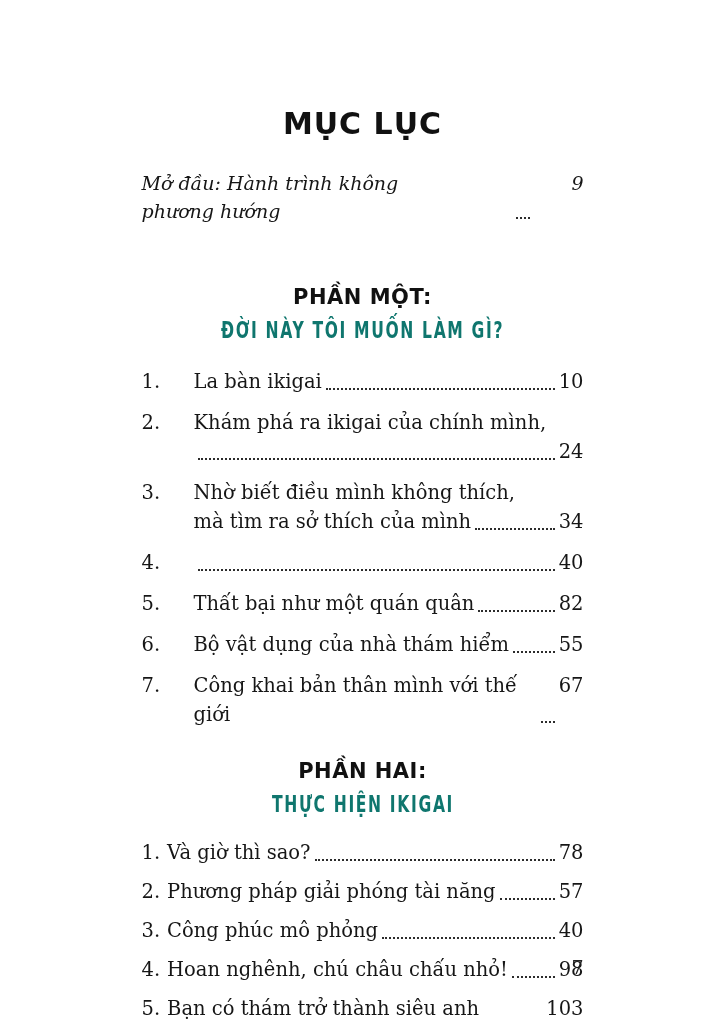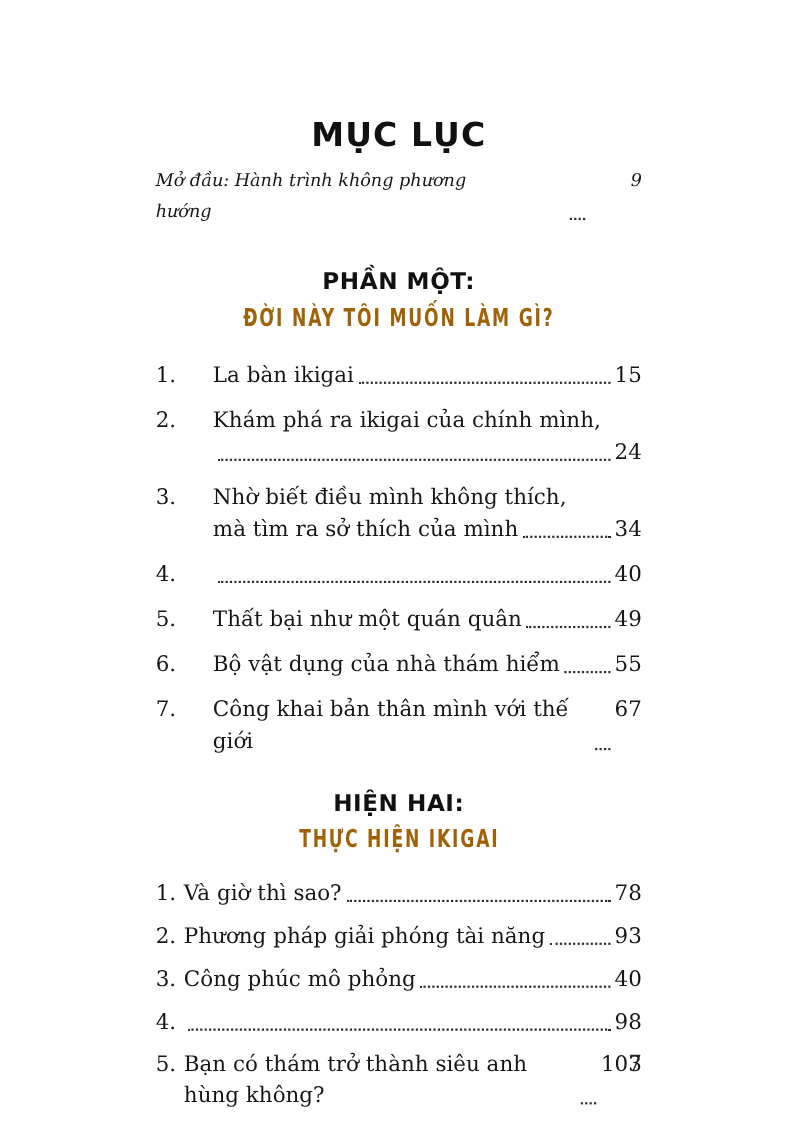--- a/index.html
+++ b/index.html
@@ -29,45 +29,45 @@
     flex: 1 1 auto;
     min-width: 14px;
     border-bottom: 2px dotted #2c2c2c;
     margin: 0 4px;
     align-self: flex-end;
     transform: translateY(-6px);
   }
   .pg { flex: 0 0 auto; }
 
   .intro {
-    margin-top: 9px;
+    margin-top: 28px;
     font-style: italic;
-    font-size: 16px;
+    font-size: 19px;
     line-height: 28px;
     gap: 37px;
   }
 
   .part-heading {
     text-align: center;
     font-family: "DejaVu Sans", sans-serif;
     font-weight: 800;
     font-size: 21px;
     letter-spacing: 0.5px;
     color: #111;
   }
-  .part1-heading { margin-top: 38px; }
+  .part1-heading { margin-top: 60px; }
   .part2-heading { margin-top: 30px; }
   .part-subheading {
     text-align: center;
     margin-top: 10px;
     font-family: "DejaVu Sans", sans-serif;
     font-weight: 700;
     font-size: 19px;
     letter-spacing: 2px;
-    color: #a16207;
+    color: #0f766e;
   }
   .part-subheading .squeeze {
     display: inline-block;
     transform: scale(0.82, 1.18);
     transform-origin: center;
     white-space: nowrap;
   }
 
   .toc-list { margin-top: 26px; }
   .p1-item {
@@ -114,21 +114,21 @@
   </div>
 
   <div class="toc-list">
 
     <div class="p1-item">
       <span class="num">1.</span>
       <div class="body">
         <div class="leader">
           <span>La bàn ikigai</span>
           <span class="dots"></span>
-          <span class="pg">15</span>
+          <span class="pg">10</span>
         </div>
       </div>
     </div>
 
     <div class="p1-item">
       <span class="num">2.</span>
       <div class="body">
         <div>Khám phá ra ikigai của chính mình,</div>
         <div class="leader">
           <span class="dots"></span>
@@ -158,21 +158,21 @@
         </div>
       </div>
     </div>
 
     <div class="p1-item">
       <span class="num">5.</span>
       <div class="body">
         <div class="leader">
           <span>Thất bại như một quán quân</span>
           <span class="dots"></span>
-          <span class="pg">49</span>
+          <span class="pg">82</span>
         </div>
       </div>
     </div>
 
     <div class="p1-item">
       <span class="num">6.</span>
       <div class="body">
         <div class="leader">
           <span>Bộ vật dụng của nhà thám hiểm</span>
           <span class="dots"></span>
@@ -187,50 +187,51 @@
         <div class="leader">
           <span>Công khai bản thân mình với thế giới</span>
           <span class="dots"></span>
           <span class="pg">67</span>
         </div>
       </div>
     </div>
 
   </div>
 
-  <div class="part-heading part2-heading">HIỆN HAI:</div>
+  <div class="part-heading part2-heading">PHẦN HAI:</div>
   <div class="part-subheading">
     <span class="squeeze">THỰC HIỆN IKIGAI</span>
   </div>
 
   <div class="toc-list2">
 
     <div class="p2-item leader">
       <span class="num2">1.</span>
       <span>Và giờ thì sao?</span>
       <span class="dots"></span>
       <span class="pg">78</span>
     </div>
 
     <div class="p2-item leader">
       <span class="num2">2.</span>
       <span>Phương pháp giải phóng tài năng</span>
       <span class="dots"></span>
-      <span class="pg">93</span>
+      <span class="pg">57</span>
     </div>
 
     <div class="p2-item leader">
       <span class="num2">3.</span>
       <span>Công phúc mô phỏng </span>
       <span class="dots"></span>
       <span class="pg">40</span>
     </div>
 
     <div class="p2-item leader">
       <span class="num2">4.</span>
+      <span>Hoan nghênh, chú châu chấu nhỏ!</span>
       <span class="dots"></span>
       <span class="pg">98</span>
     </div>
 
     <div class="p2-item leader">
       <span class="num2">5.</span>
       <span>Bạn có thám trở thành siêu anh hùng không?</span>
       <span class="dots"></span>
       <span class="pg">103</span>
     </div>

